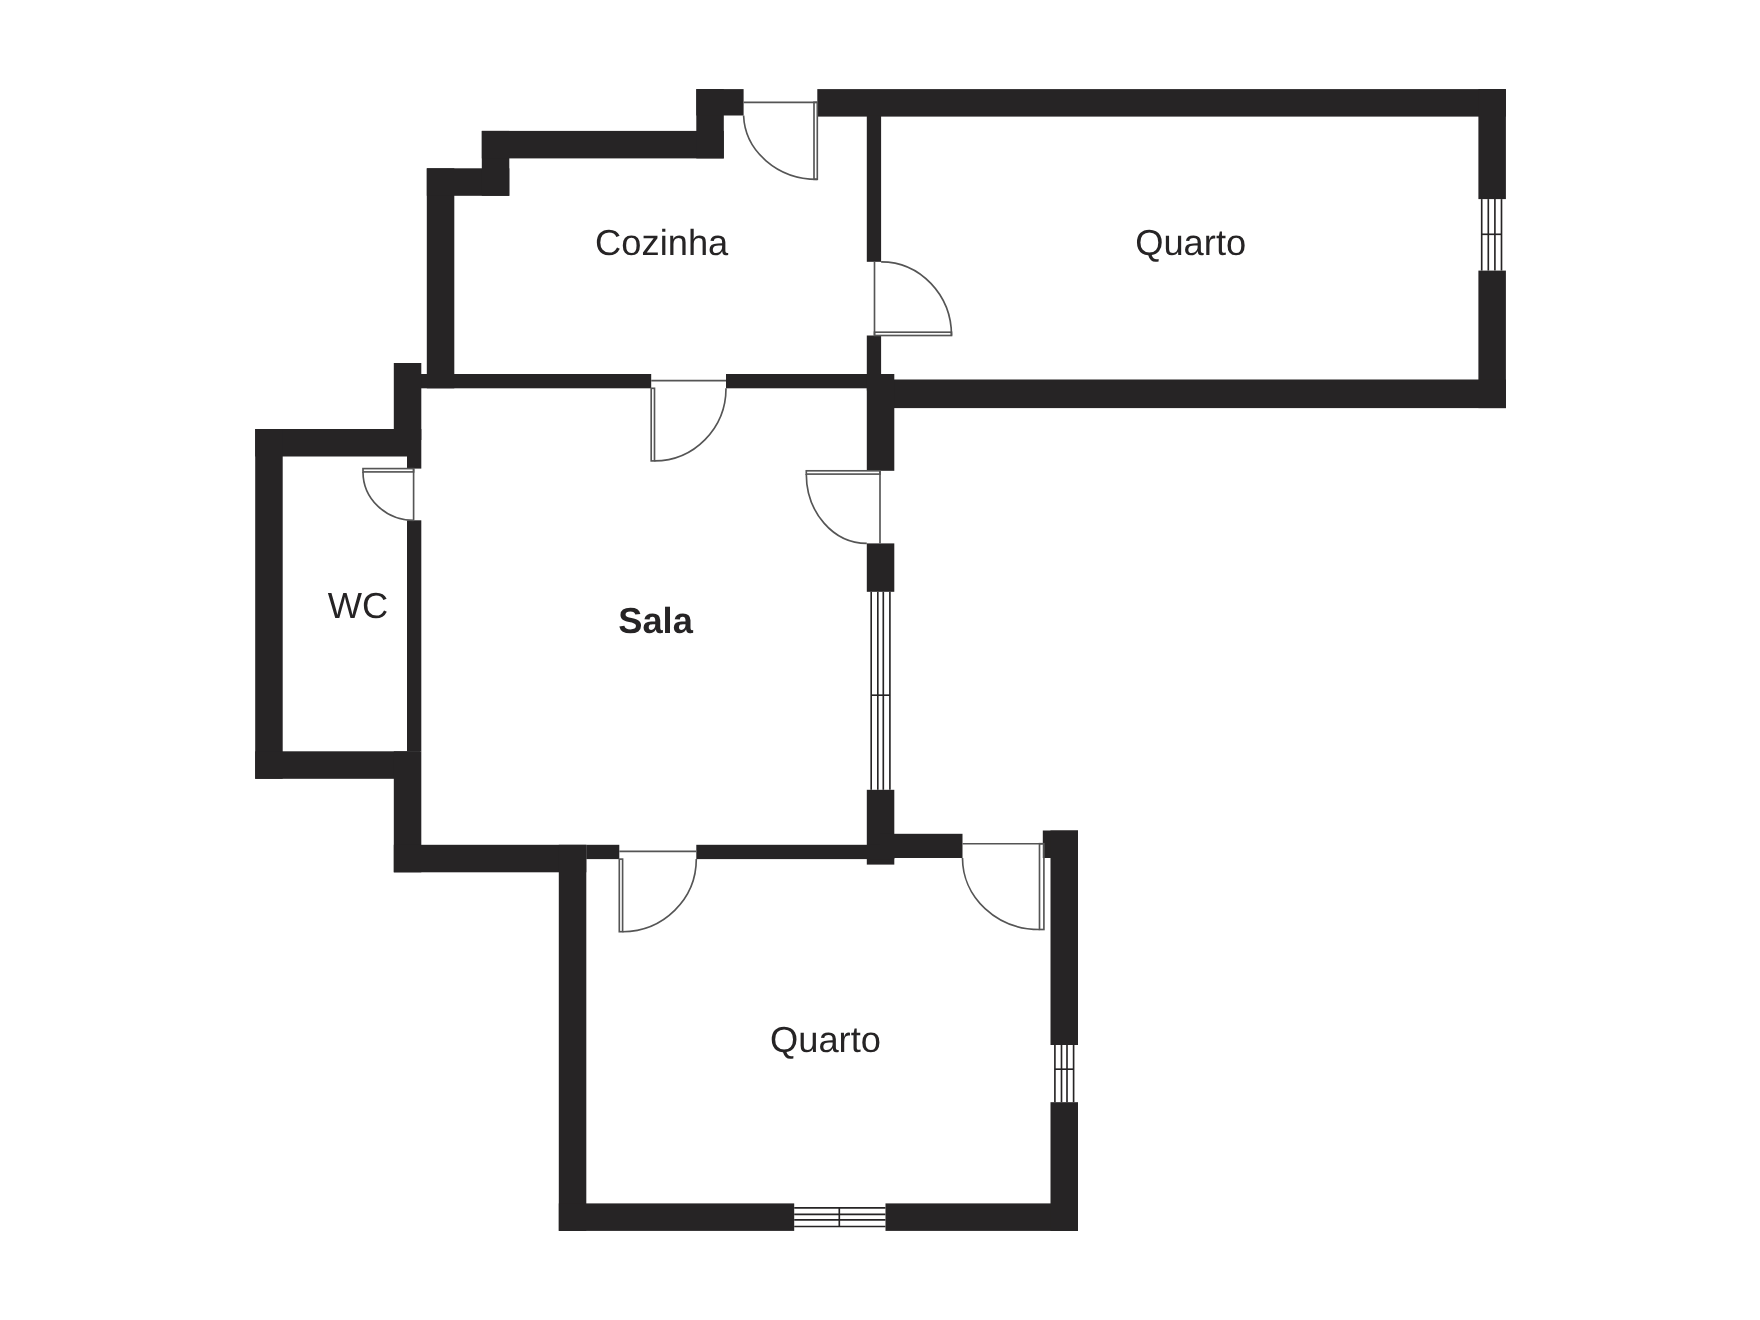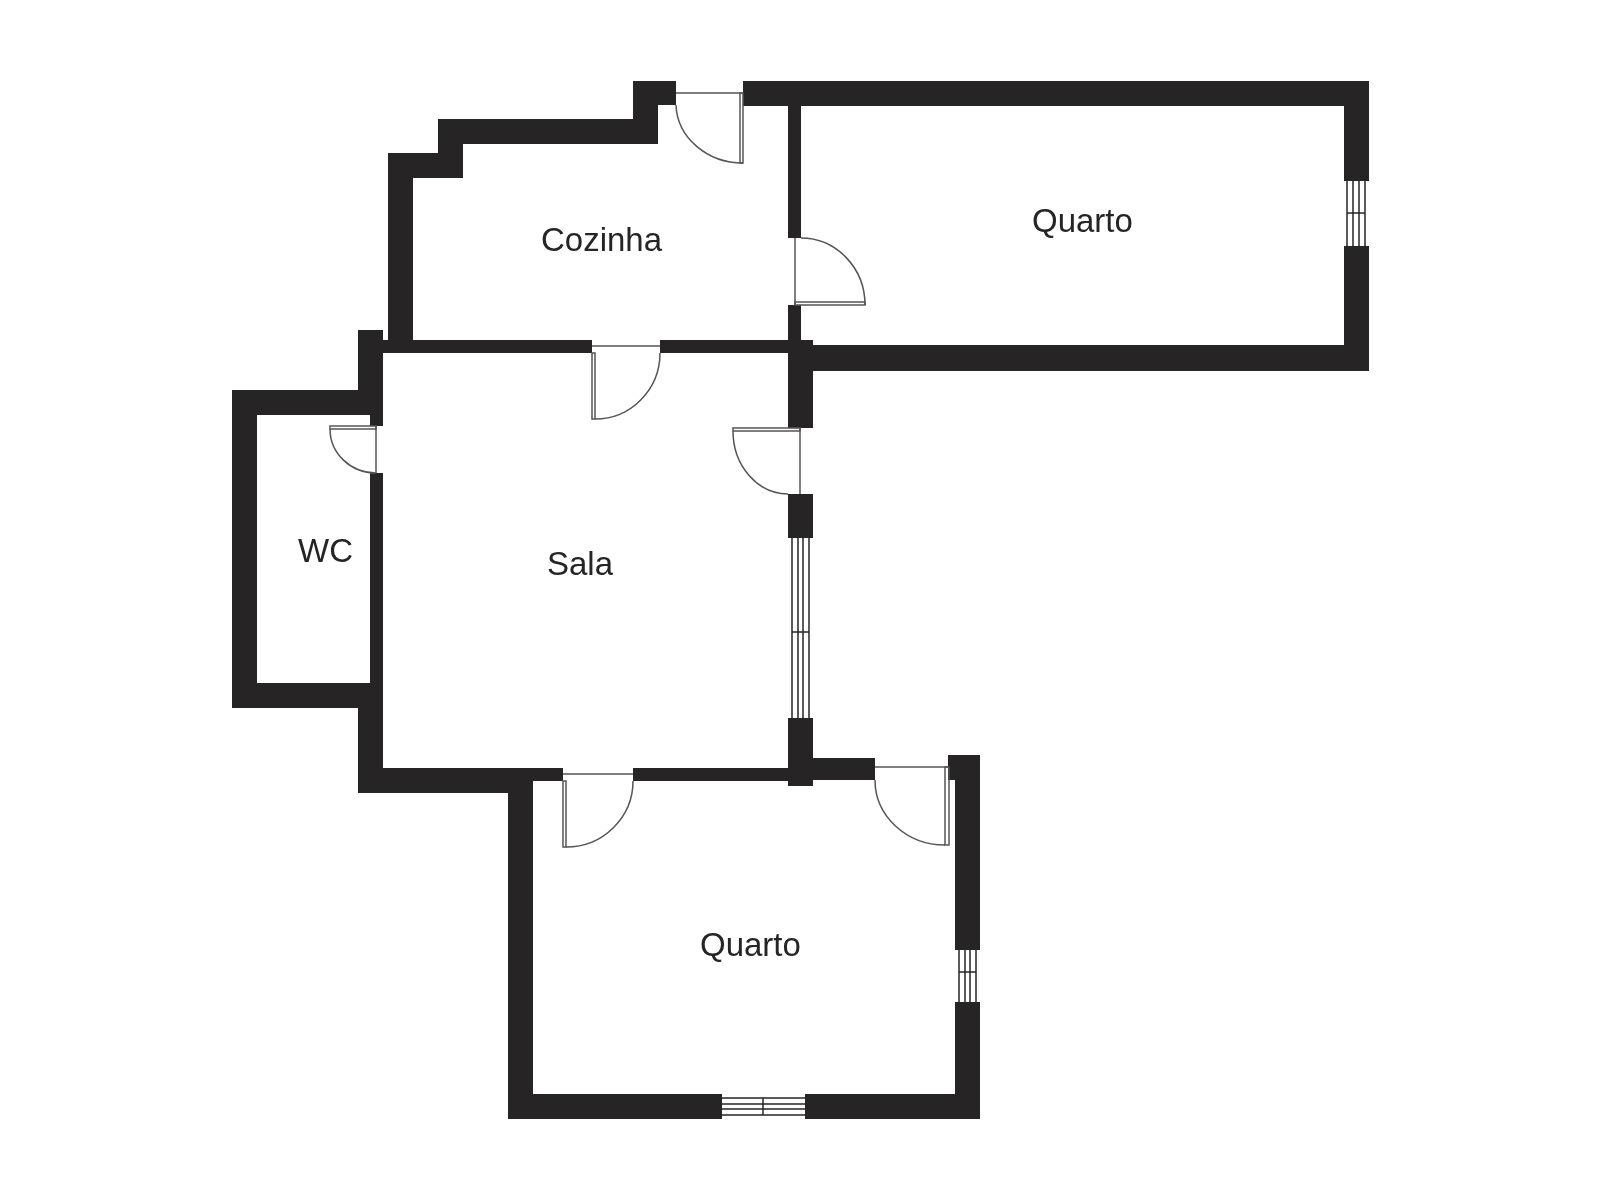--- a/index.html
+++ b/index.html
@@ -124,18 +124,18 @@
       <g>
         <line x1="722" y1="1098" x2="805" y2="1098"></line>
         <line x1="722" y1="1104" x2="805" y2="1104"></line>
         <line x1="722" y1="1109" x2="805" y2="1109"></line>
         <line x1="722" y1="1115" x2="805" y2="1115"></line>
         <line x1="763" y1="1098" x2="763" y2="1115"></line>
       </g>
     </g>
   </svg>
 
-  <div class="lbl" style="left:541px;top:202px;margin-top:19px;">Cozinha</div>
+  <div class="lbl" style="left:541px;top:202px;">Cozinha</div>
   <div class="lbl" style="left:1032px;top:202px;">Quarto</div>
   <div class="lbl" style="left:298px;top:532px;">WC</div>
-  <div class="lbl" style="left:547px;top:545px;">Sala</div>
+  <div class="lbl" style="left:562px;top:545px;font-weight:bold;">Sala</div>
   <div class="lbl" style="left:700px;top:926px;">Quarto</div>
 </div>
 
 </body></html>

